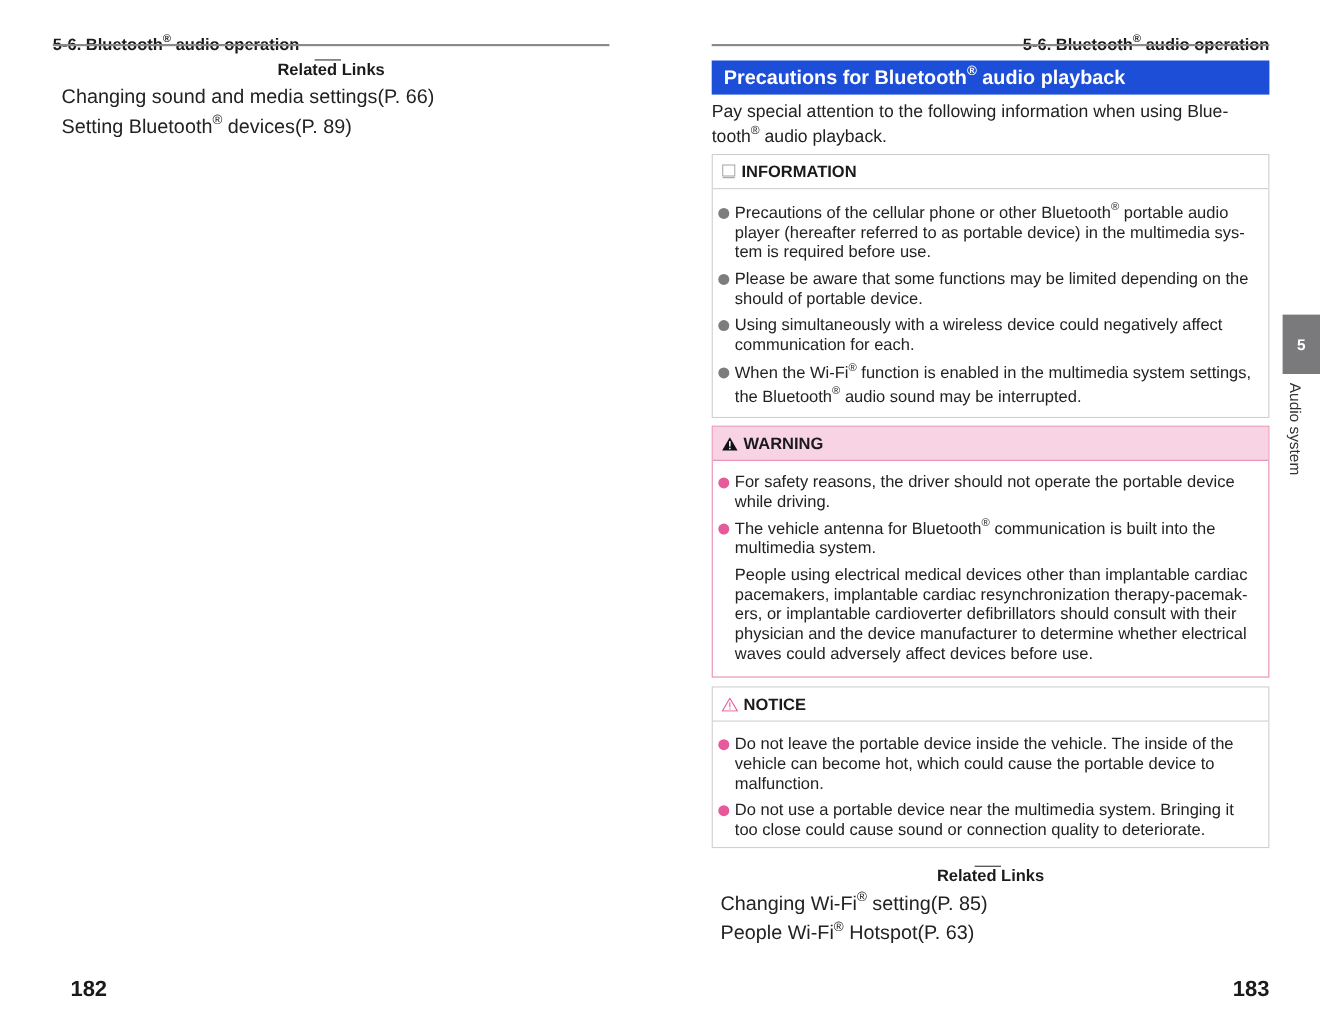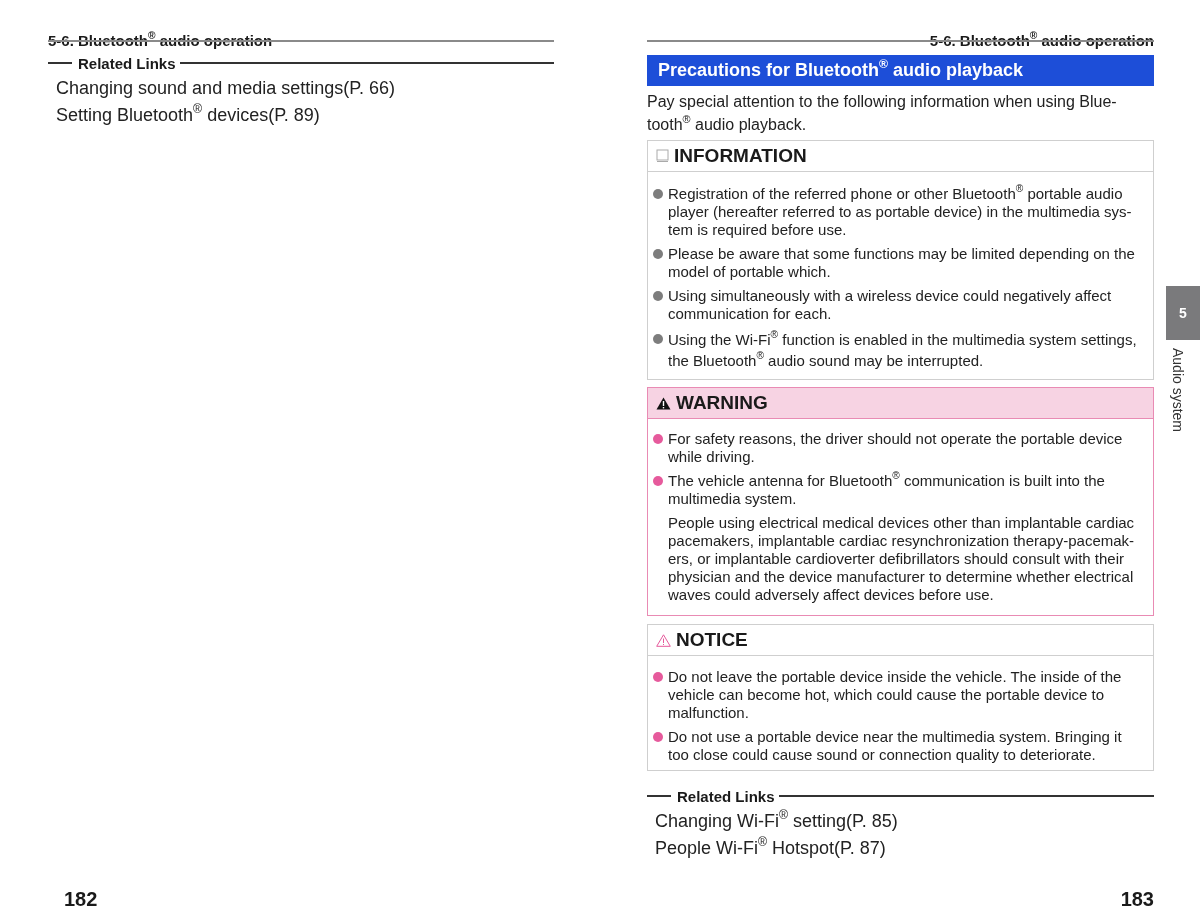--- a/index.html
+++ b/index.html
@@ -10,32 +10,32 @@
   .page { position: absolute; top: 0; height: 921px; }
   .page-left { left: 48px; width: 506px; }
   .page-right { left: 647px; width: 507px; }
 
   .running-head { position: absolute; top: 16px; font-weight: bold; font-size: 15px; width: 100%; margin-top: 16px; }
   .page-left .running-head { text-align: left; }
   .page-right .running-head { text-align: right; }
   .head-rule { position: absolute; top: 40px; left: 0; width: 100%; height: 2px; background: #8a8a8a; }
 
   .related { position: absolute; width: 100%; }
-  .related-title { display: flex; align-items: center; font-weight: bold; font-size: 15px; height: 18px; }
+  .related-title { display: flex; align-items: center; font-weight: bold; font-size: 15px; height: 18px; flex-direction: column; }
   .related-title .dash-l { width: 24px; height: 1.5px; background: #333; margin-right: 6px; }
   .related-title .dash-r { flex: 1; height: 1.5px; background: #333; margin-left: 4px; }
   .related-link { font-size: 18px; margin-left: 8px; line-height: 27px; color: #222; }
 
   .section-bar { position: absolute; top: 55px; left: 0; width: 100%; height: 31px; background: #1d4ed8;
     color: #fff; font-weight: bold; font-size: 18px; padding-left: 11px; line-height: 31px; }
   .intro { position: absolute; top: 90px; left: 0; width: 100%; font-size: 16px; line-height: 23px; color: #222; }
 
   .box { position: absolute; left: 0; width: 507px; border: 1px solid #cfcfcf; }
   .box-head { height: 31px; border-bottom: 1px solid #cfcfcf; display: flex; align-items: center; padding-left: 8px;
-    font-weight: bold; font-size: 19px; }
+    font-weight: bold; font-size: 15px; }
   .box-head .icon { margin-right: 5px; display: inline-flex; align-items: center; }
   .box-body { padding: 10px 12px 6px 5px; }
   .bullet { display: flex; font-size: 15px; line-height: 18px; margin-bottom: 6px; color: #222; }
   .bullet .dot { flex: 0 0 10px; width: 10px; height: 10px; border-radius: 50%; margin-top: 4px; margin-right: 5px; }
   .para { font-size: 15px; line-height: 18px; margin-left: 15px; margin-bottom: 6px; color: #222; }
 
   .box-info { top: 140px; height: 240px; }
   .box-info .dot { background: #7d7d7d; }
   .box-warning { top: 387px; height: 229px; border-color: #e98bb4; }
   .box-warning .box-head { background: #f7d3e3; border-bottom-color: #e98bb4; }
@@ -87,33 +87,33 @@
         <svg width="13" height="14" viewBox="0 0 13 14">
             <rect x="1" y="1" width="11" height="10" fill="none" stroke="#aaa" stroke-width="1"></rect>
             <line x1="1" y1="12.5" x2="12" y2="12.5" stroke="#aaa" stroke-width="1"></line>
           </svg>
       </span>
       <span>INFORMATION</span>
     </div>
     <div class="box-body" style="padding-top:13px;">
       <div class="bullet">
           <span class="dot"></span>
-          <span><span>Registration of the referred phone or other Bluetooth</span><sup>®</sup><span> portable audio player (hereafter referred to as portable device) in the multimedia sys-tem is required before use.</span></span>
+          <span><span>Precautions of the cellular phone or other Bluetooth</span><sup>®</sup><span> portable audio player (hereafter referred to as portable device) in the multimedia sys-tem is required before use.</span></span>
         </div>
       <div class="bullet">
           <span class="dot"></span>
-          <span>Please be aware that some functions may be limited depending on the model of portable which.</span>
+          <span>Please be aware that some functions may be limited depending on the should of portable device.</span>
         </div>
       <div class="bullet">
           <span class="dot"></span>
           <span>Using simultaneously with a wireless device could negatively affect communication for each.</span>
         </div>
       <div class="bullet" style="line-height:21px;">
           <span class="dot" style="margin-top:5px;"></span>
-          <span><span>Using the Wi-Fi</span><sup>®</sup><span> function is enabled in the multimedia system settings, the Bluetooth</span><sup>®</sup><span> audio sound may be interrupted.</span></span>
+          <span><span>When the Wi-Fi</span><sup>®</sup><span> function is enabled in the multimedia system settings, the Bluetooth</span><sup>®</sup><span> audio sound may be interrupted.</span></span>
         </div>
     </div>
   </div>
 
   <div class="box box-notice">
     <div class="box-head">
       <span class="icon">
         <svg width="15" height="13" viewBox="0 0 15 13">
             <polygon points="7.5,0.8 14.3,12.3 0.7,12.3" fill="none" stroke="#e65a9c" stroke-width="1"></polygon>
             <rect x="7" y="4.5" width="1" height="4.5" fill="#e65a9c"></rect>
@@ -159,21 +159,21 @@
   </div>
 
   <div class="related" style="top:787px;">
     <div class="related-title">
       <span class="dash-l"></span>
         <span>Related Links</span>
         <span class="dash-r"></span>
     </div>
     <div style="margin-top:3px;">
       <div class="related-link"><span>Changing Wi-Fi</span><sup>®</sup><span> setting(P. 85)</span></div>
-      <div class="related-link"><span>People Wi-Fi</span><sup>®</sup><span> Hotspot(P. 87)</span></div>
+      <div class="related-link"><span>People Wi-Fi</span><sup>®</sup><span> Hotspot(P. 63)</span></div>
     </div>
   </div>
 
   <div class="page-number">183</div>
 </div>
 
 <div class="side-tab">
     <span>5</span>
   </div>
 <div class="side-label">Audio system</div>

